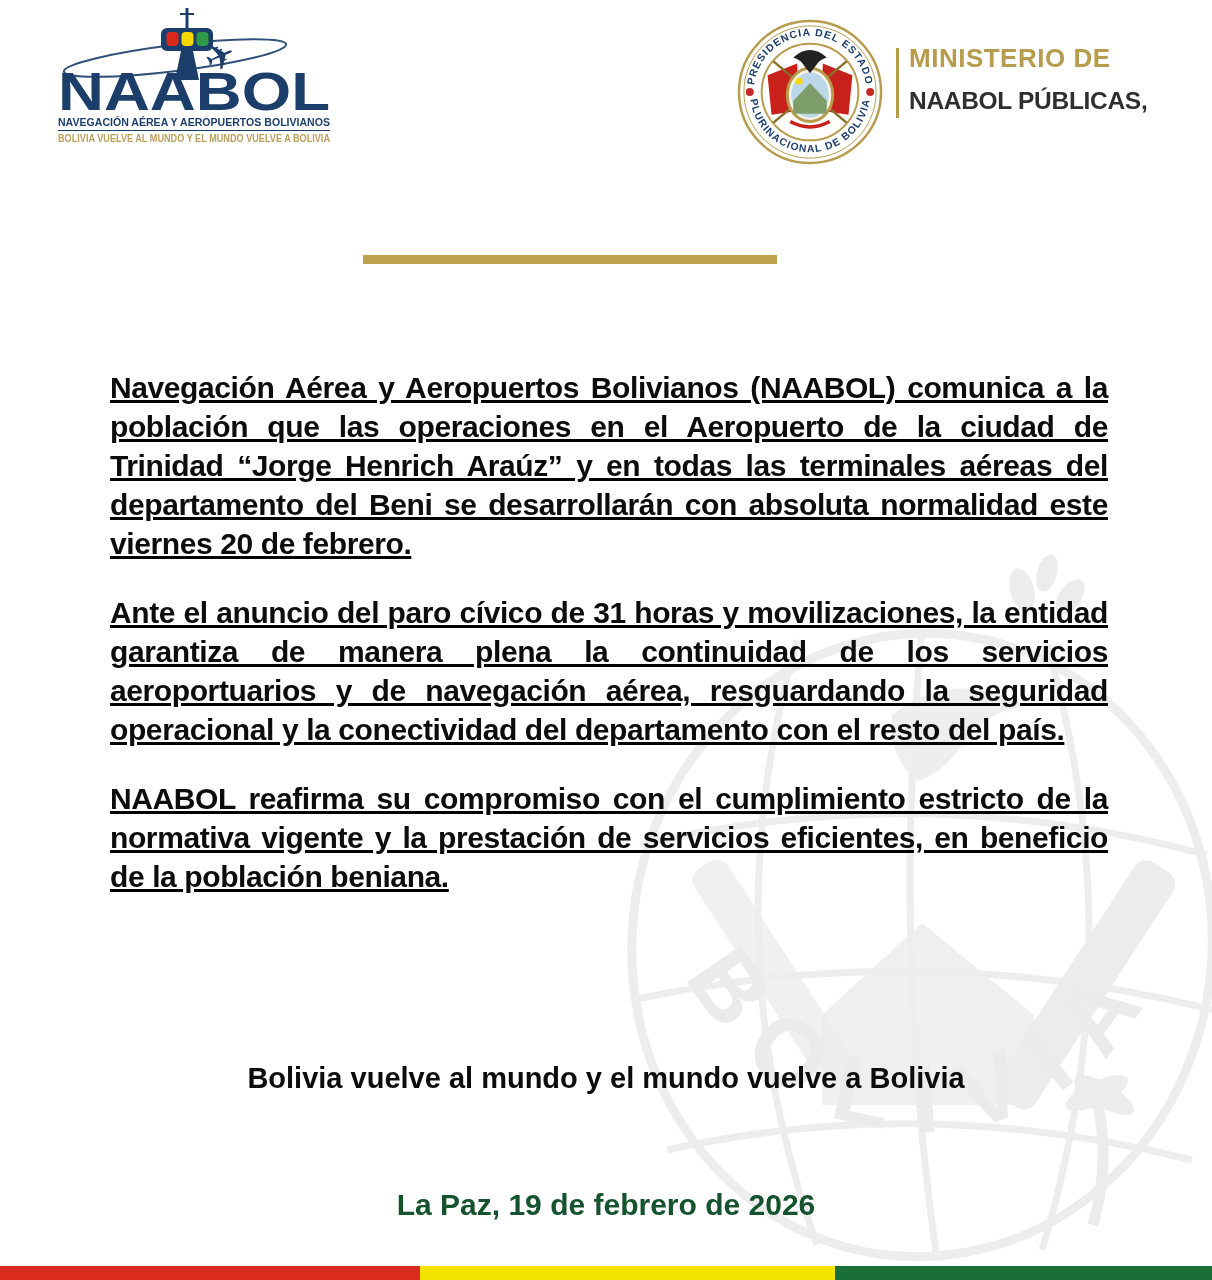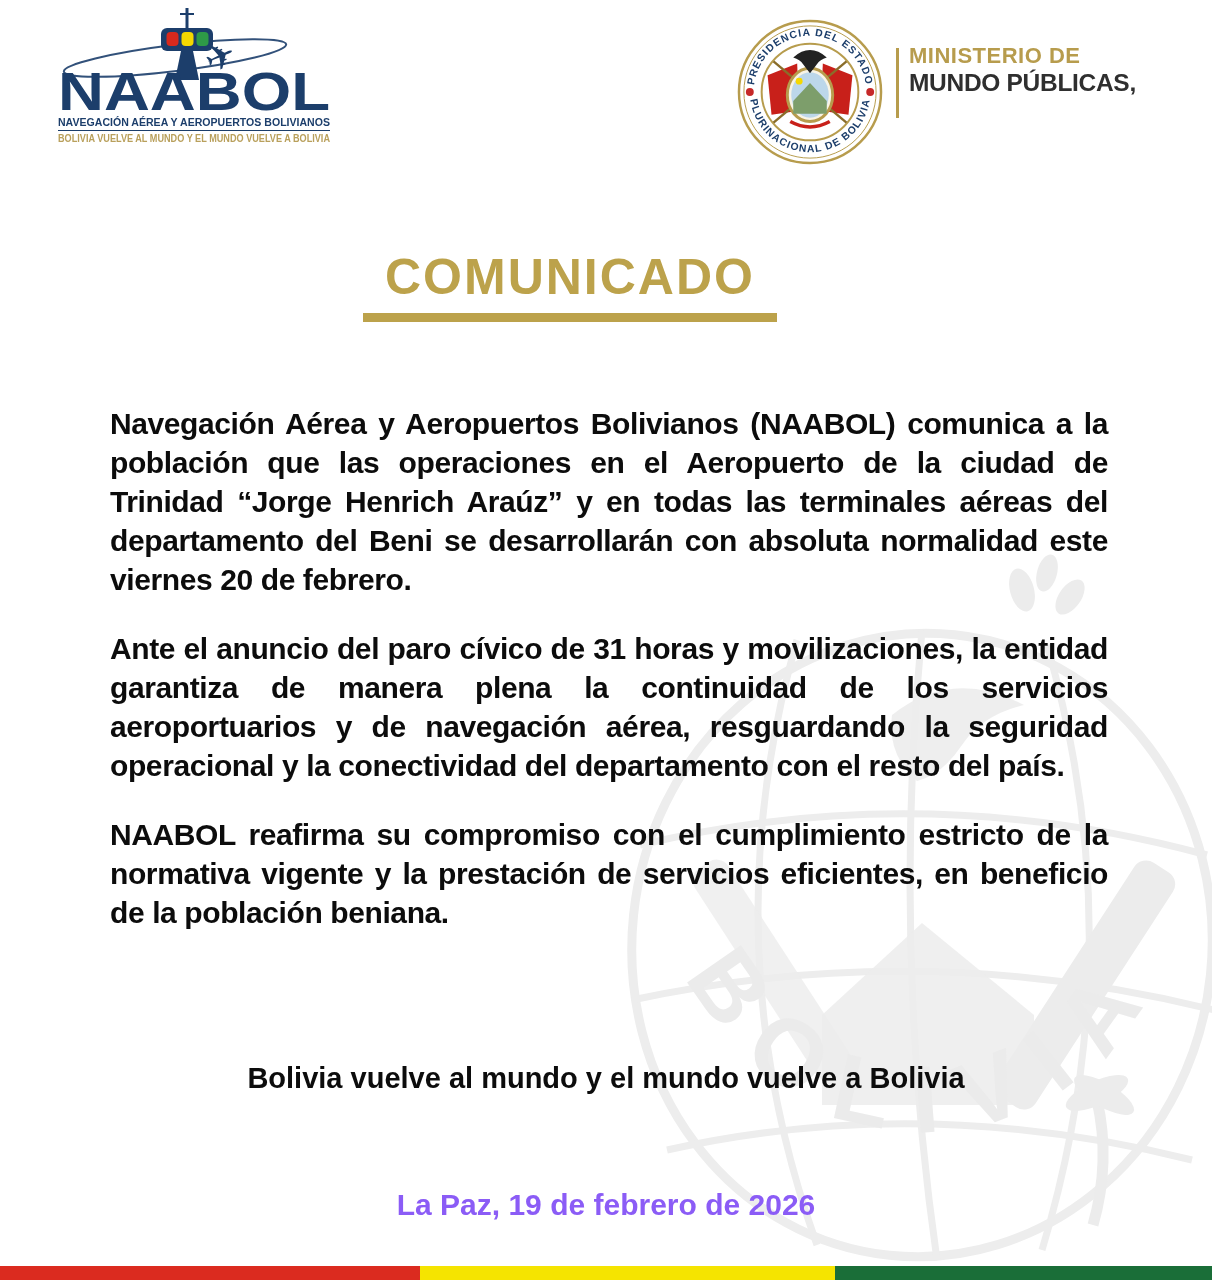--- a/index.html
+++ b/index.html
@@ -7,39 +7,39 @@
     position:relative;width:1212px;height:1280px;background:#ffffff;
     overflow:hidden;font-family:"Liberation Sans",sans-serif;
   }
   
   .watermark{position:absolute;top:545px;right:-25px;width:645px;height:735px;z-index:0;}
   
   .naabol-logo{position:absolute;left:55px;top:2px;width:280px;height:142px;z-index:2;}
   .seal{position:absolute;left:736px;top:18px;width:148px;height:148px;z-index:2;}
   .ministry-divider{position:absolute;left:896px;top:48px;width:3px;height:70px;background:#B79C4D;z-index:2;}
   .ministry{position:absolute;left:909px;top:45px;z-index:2;line-height:1;}
-  .ministry .l1{display:block;font-weight:bold;font-size:22px;letter-spacing:.5px;color:#B79C4D;margin-bottom:4px;}
+  .ministry .l1{display:block;font-weight:bold;font-size:26px;letter-spacing:.5px;color:#B79C4D;margin-bottom:18px;}
   .ministry .l2,.ministry .l3{display:block;font-weight:bold;font-size:24.5px;letter-spacing:-0.3px;color:#2F2F2F;margin-bottom:3px;}
   
   .title-wrap{position:absolute;left:0;top:248px;width:1140px;text-align:center;z-index:2;}
   .title-wrap h1{margin:0;font-size:50px;font-weight:bold;letter-spacing:2px;color:#BCA24B;}
   .title-underline{width:414px;height:9px;background:#BCA24B;margin:7px auto 0 auto;}
   
-  .body-block{position:absolute;left:110px;top:404px;width:998px;z-index:1;}
+  .body-block{position:absolute;left:110px;top:368px;width:998px;z-index:1;text-decoration:underline;}
   .para{
     font-weight:bold;font-size:30px;line-height:39px;letter-spacing:-0.4px;
     color:#0c0c0c;text-align:justify;margin:0 0 30px 0;
   }
   .slogan-line{
     position:absolute;left:0;top:1062px;width:100%;text-align:center;z-index:1;
     font-weight:bold;font-size:29px;color:#0c0c0c;
   }
   .dateline{
     position:absolute;left:0;top:1188px;width:100%;text-align:center;z-index:1;
-    font-weight:bold;font-size:30px;color:#8b5cf6;
+    font-weight:bold;font-size:30px;color:#14532d;
   }
   
   .flag-stripe{position:absolute;left:0;bottom:0;width:100%;height:14px;display:flex;z-index:3;}
   .flag-stripe .red{width:420px;background:#DB2B1F;}
   .flag-stripe .yellow{width:415px;background:#F5E400;}
   .flag-stripe .green{flex:1;background:#1A6E38;}
 </style>
 </head>
 <body>
 
@@ -115,25 +115,24 @@
       <path d="M58 84 L75 66 L92 84 L92 97 L58 97 Z" fill="#7d9e6b"></path>
       <circle cx="64" cy="64" r="3.5" fill="#F5D800"></circle>
       <path d="M58 40 q17 -15 34 0 q-7 2 -10 7 l-7 9 l-7 -9 q-3 -5 -10 -7 z" fill="#222222"></path>
       <path d="M55 105 q20 11 40 0" stroke="#C8201A" stroke-width="3.5" fill="none"></path>
     </g>
   </svg>
 
   <div class="ministry-divider"></div>
   <div class="ministry">
     <span class="l1">MINISTERIO DE</span>
-    <span class="l2">MUNDO PÚBLICAS,</span>
+    <span class="l2">NAABOL PÚBLICAS,</span>
   </div>
 
   <div class="title-wrap">
-    <h1>COMUNICADO</h1>
     <div class="title-underline"></div>
   </div>
 
   <div class="body-block">
     <p class="para">Navegación Aérea y Aeropuertos Bolivianos (NAABOL) comunica a la población que las operaciones en el Aeropuerto de la ciudad de Trinidad “Jorge Henrich Araúz” y en todas las terminales aéreas del departamento del Beni se desarrollarán con absoluta normalidad este viernes 20 de febrero.</p>
     <p class="para">Ante el anuncio del paro cívico de 31 horas y movilizaciones, la entidad garantiza de manera plena la continuidad de los servicios aeroportuarios y de navegación aérea, resguardando la seguridad operacional y la conectividad del departamento con el resto del país.</p>
     <p class="para">NAABOL reafirma su compromiso con el cumplimiento estricto de la normativa vigente y la prestación de servicios eficientes, en beneficio de la población beniana.</p>
   </div>
 
   <div class="slogan-line">Bolivia vuelve al mundo y el mundo vuelve a Bolivia</div>

